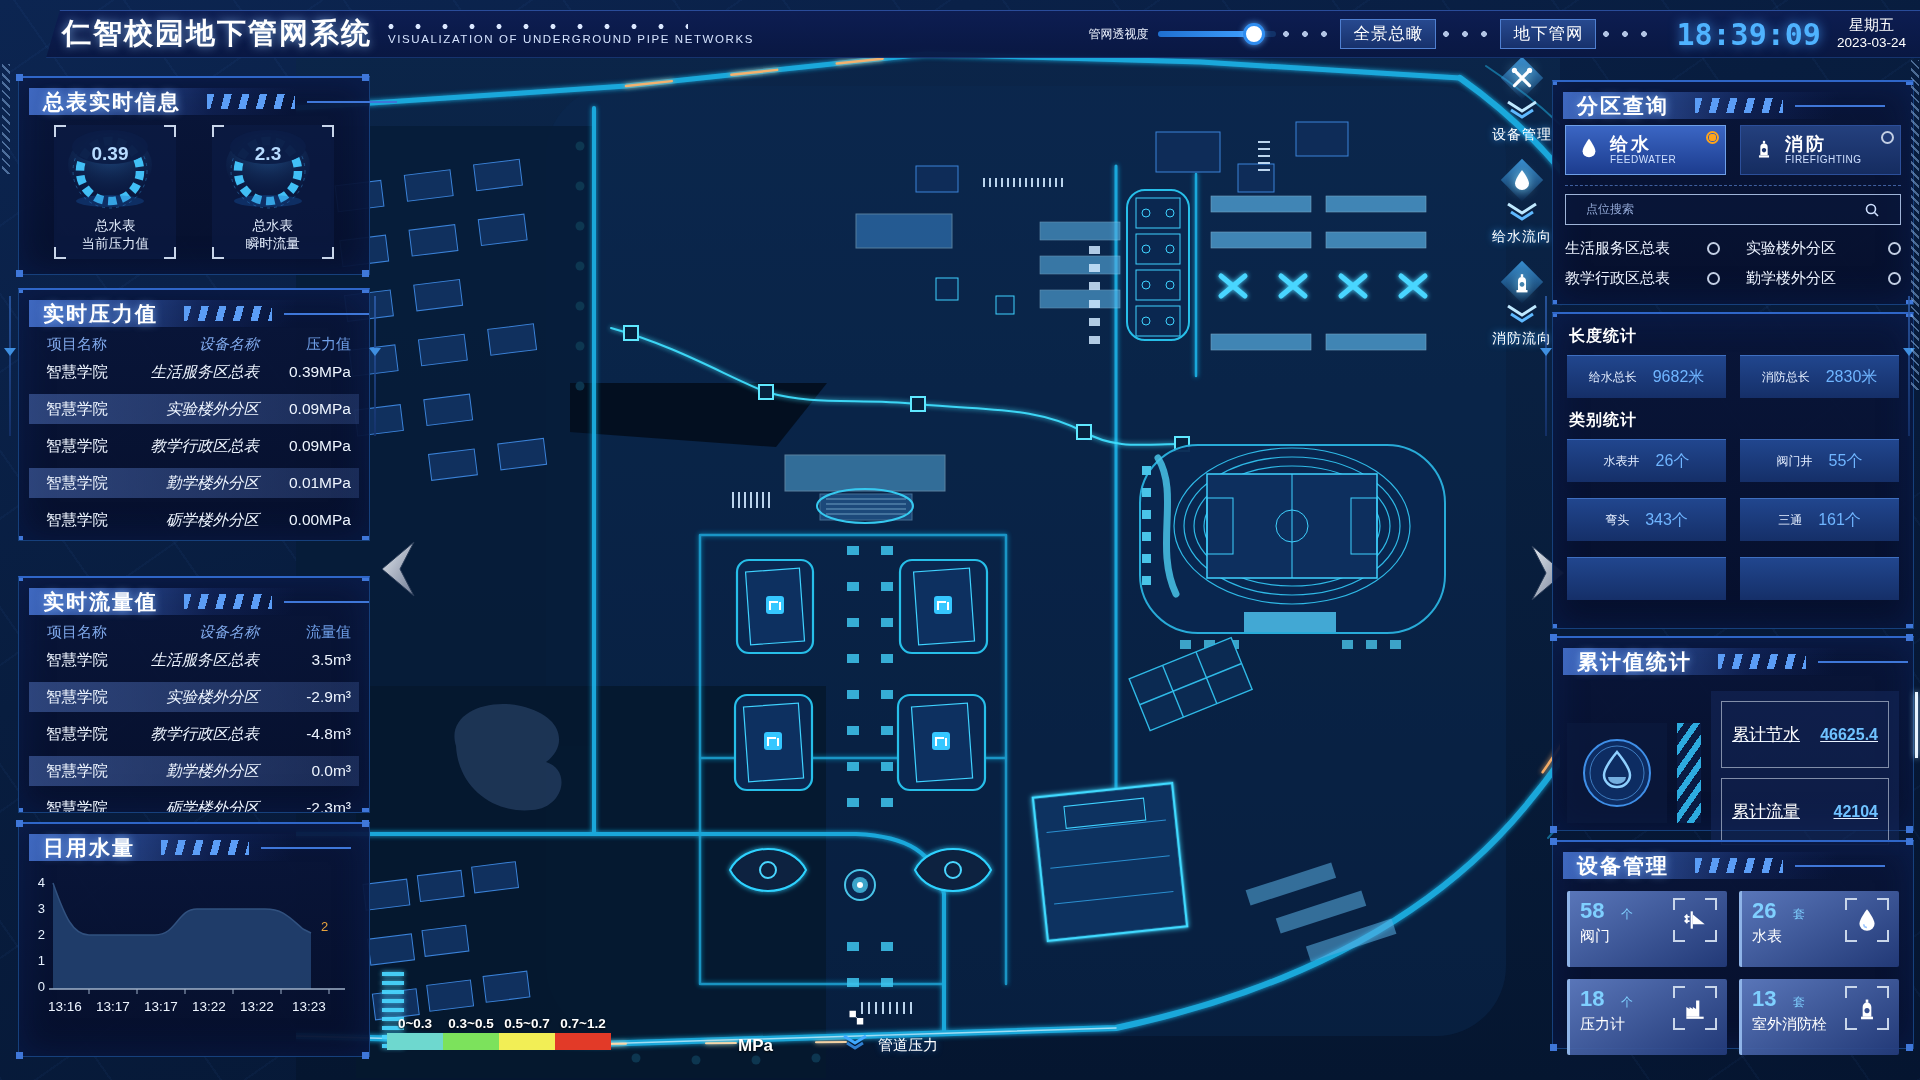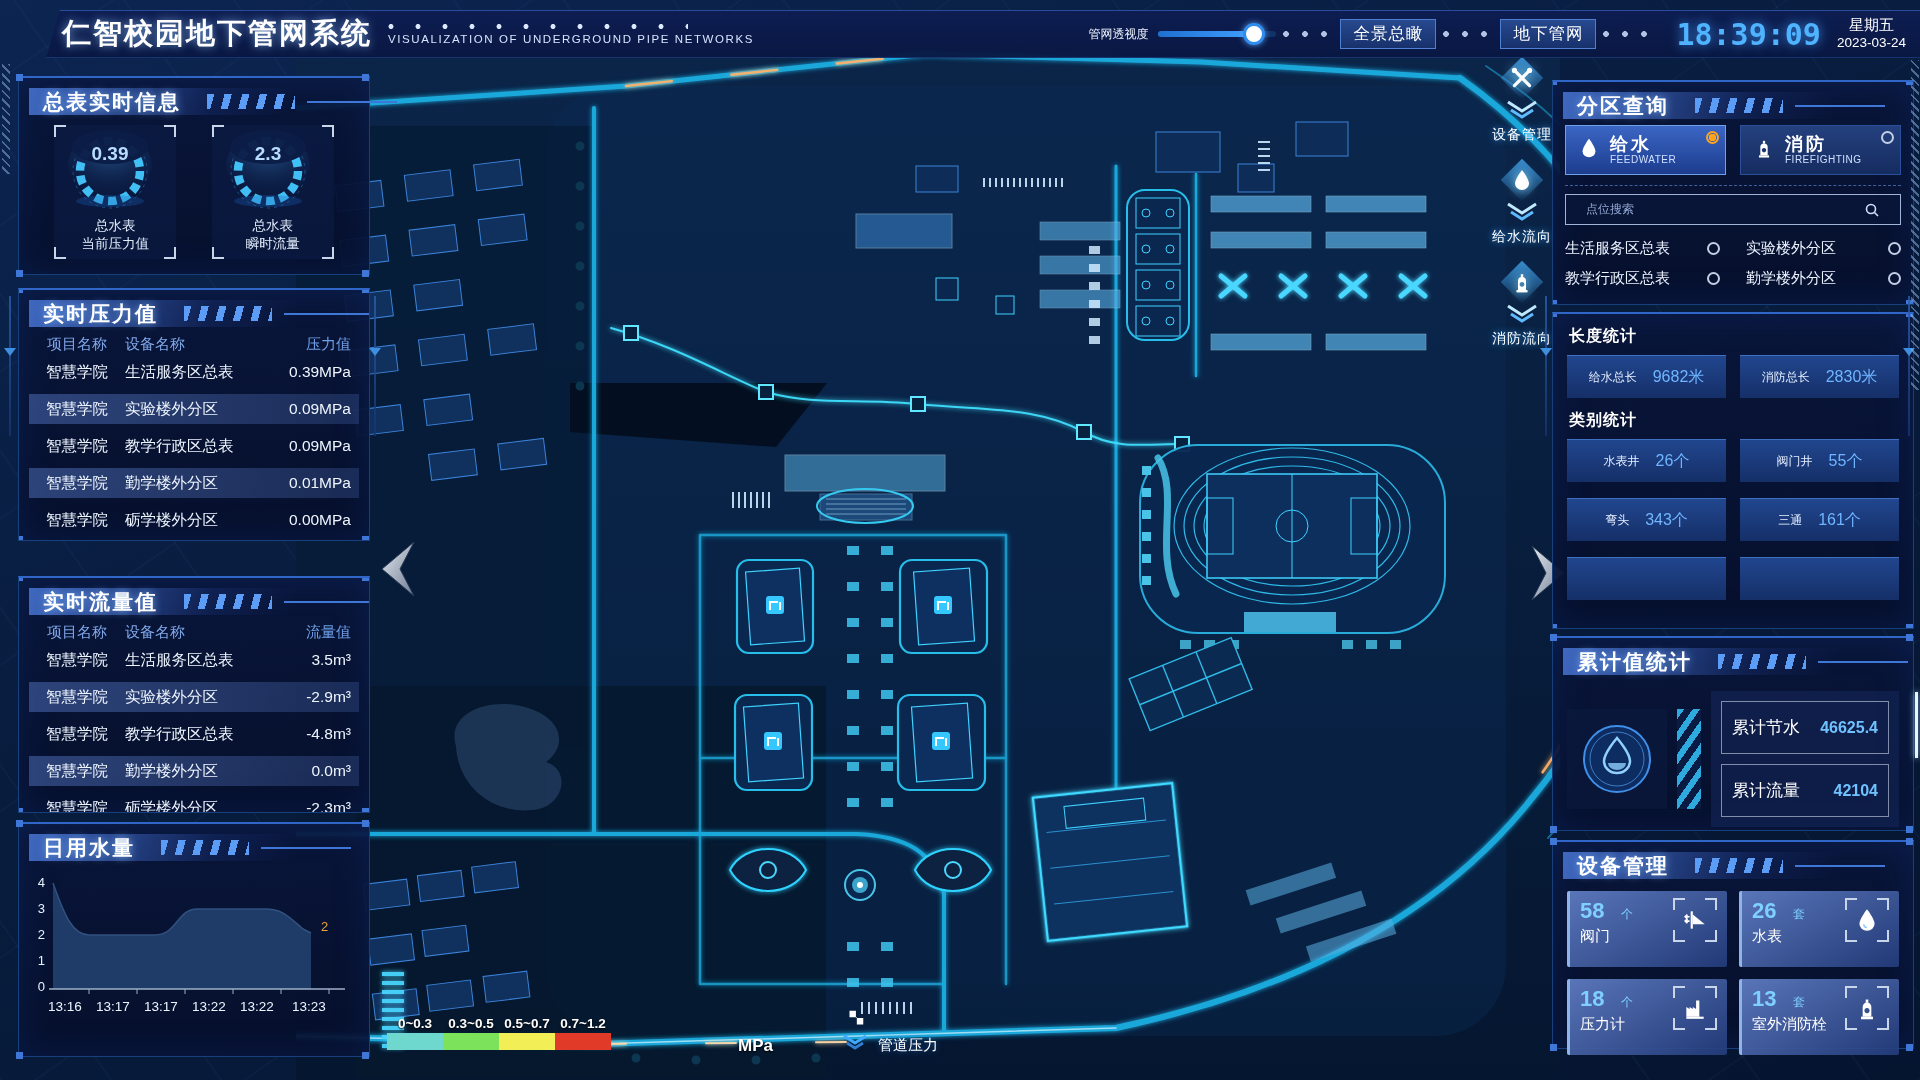--- a/index.html
+++ b/index.html
@@ -48,21 +48,21 @@
   .sec-head .t{font-size:21px;font-weight:bold;color:#fff;letter-spacing:2px;text-shadow:0 0 9px rgba(130,185,255,.85);white-space:nowrap;}
   .sec-head .slashes{width:88px;height:15px;margin-left:26px;flex:none;
     background:repeating-linear-gradient(105deg,#5b9df6 0 7px,transparent 7px 17px);}
   .sec-head .hline{width:72px;height:2px;background:#3f77d9;margin-left:12px;flex:none;box-shadow:18px 0 0 -0px #3f77d9;}
   
   .tbl{margin:4px 10px 0;}
   .hrow,.trow{display:flex;align-items:center;}
   .hrow{color:#7fa8ea;font-size:15px;height:26px;}
   .trow{height:30px;margin-bottom:7px;font-size:15.5px;color:#eef5ff;}
   .trow.alt{background:linear-gradient(90deg,rgba(76,108,180,.55),rgba(76,108,180,.28));}
-  .c1{width:96px;text-align:center;} .c2{flex:1;text-align:left;} .c3{width:92px;text-align:right;padding-right:8px;}
+  .c1{width:96px;text-align:center;} .c2{flex:1;text-align:right;font-style:italic;} .c3{width:92px;text-align:right;padding-right:8px;}
   .hrow .c3{color:#6f9fe8;}
   
   .grow{display:flex;justify-content:space-evenly;padding-top:10px;}
   .gbox{width:122px;height:132px;position:relative;background:rgba(13,29,72,.55);padding-top:2px;}
   .glab{font-size:13.5px;color:#e2ecfb;text-align:center;line-height:1.3;}
   .brkt{background-image:linear-gradient(#c9d6ea,#c9d6ea),linear-gradient(#c9d6ea,#c9d6ea),linear-gradient(#c9d6ea,#c9d6ea),linear-gradient(#c9d6ea,#c9d6ea),linear-gradient(#c9d6ea,#c9d6ea),linear-gradient(#c9d6ea,#c9d6ea),linear-gradient(#c9d6ea,#c9d6ea),linear-gradient(#c9d6ea,#c9d6ea);
     background-repeat:no-repeat;
     background-position:0 0,0 0,100% 0,100% 0,0 100%,0 100%,100% 100%,100% 100%;
     background-size:12px 2px,2px 12px,12px 2px,2px 12px,12px 2px,2px 12px,12px 2px,2px 12px;}
   
@@ -90,21 +90,21 @@
   .sub-label{margin:12px 16px 8px;font-size:16px;font-weight:bold;color:#fff;letter-spacing:1px;}
   .sgrid{display:grid;grid-template-columns:1fr 1fr;gap:14px;margin:0 14px;}
   .sbox{height:42px;display:flex;align-items:center;justify-content:center;gap:16px;
     background:linear-gradient(180deg,#21468e,#152f68);border-top:1px solid #3f6fc0;}
   .sbox .sl{font-size:12px;color:#e4eeff;} .sbox .sv{font-size:16px;color:#6fb5ff;}
   
   .cumrow{display:flex;align-items:center;gap:10px;margin:16px 14px 0;}
   .cum-icon{width:100px;height:100px;position:relative;background:rgba(12,26,64,.6);display:flex;align-items:center;justify-content:center;}
   .stripe{width:24px;height:100px;background:repeating-linear-gradient(125deg,#2fb3e8 0 6px,#0a1c44 6px 13px);opacity:.95;}
   .cumvals{flex:1;display:flex;flex-direction:column;gap:10px;background:rgba(22,42,96,.5);padding:10px 10px;}
-  .cum-box{height:33px;border:1px solid rgba(207,217,234,.6);display:flex;align-items:center;justify-content:space-between;padding:9px 10px;}
+  .cum-box{height:33px;border:1px solid rgba(207,217,234,.6);display:flex;align-items:center;justify-content:space-between;padding:16px 10px;text-decoration:underline;}
   .cum-box .cl{font-size:17px;color:#fff;} .cum-box .cv{font-size:16px;font-weight:bold;color:#6fc2ff;}
   
   .dgrid{display:grid;grid-template-columns:1fr 1fr;gap:12px;margin:12px 14px 0;}
   .dcard{position:relative;height:62px;padding:7px 10px;display:flex;justify-content:space-between;cursor:pointer;
     background:linear-gradient(150deg,rgba(96,126,196,.92),rgba(36,60,124,.92));
     border-left:3px solid #8fb4e8;border-radius:2px;}
   .dnum{font-size:22px;font-weight:bold;color:#7fd0ff;} .dunit{font-size:12px;color:#7fd0ff;margin-left:12px;}
   .dlab{font-size:15px;color:#fff;margin-top:3px;}
   .dic{width:44px;height:44px;display:flex;align-items:center;justify-content:center;}
   

